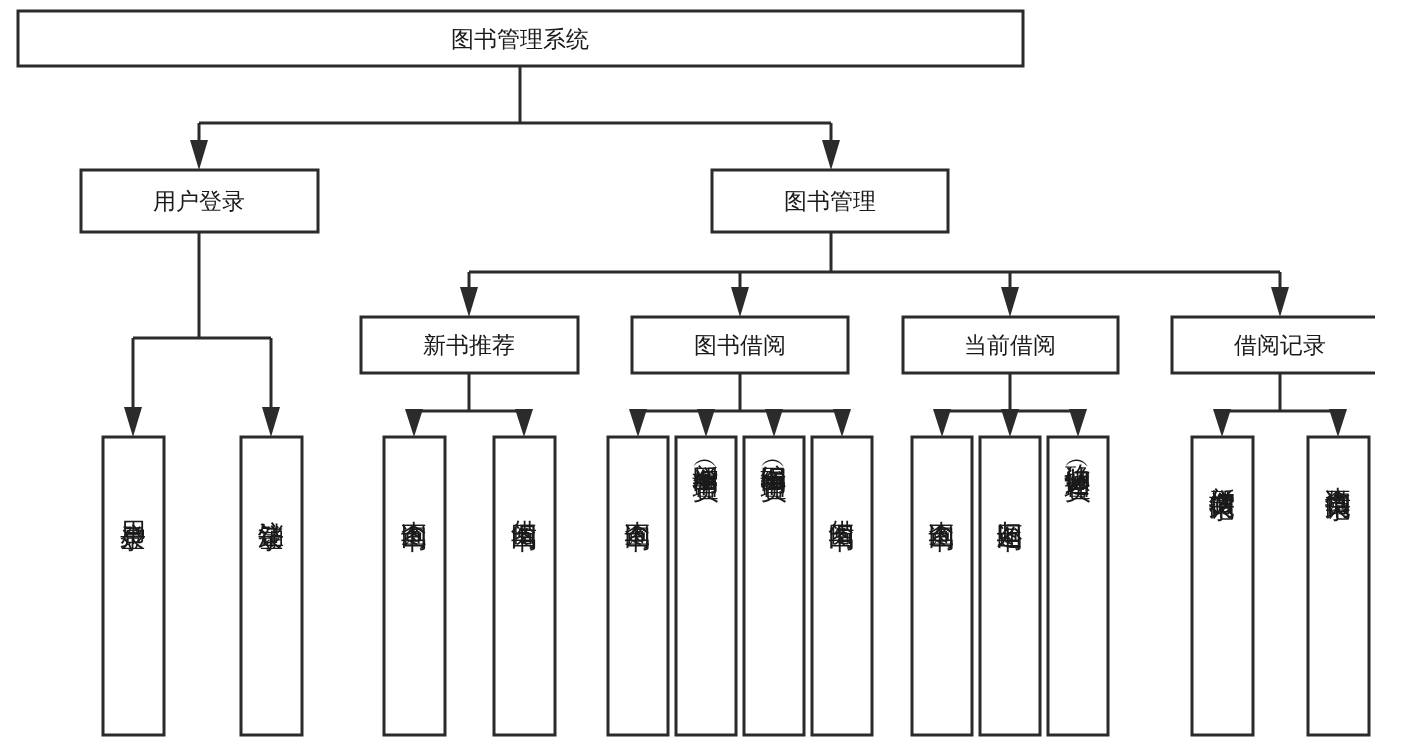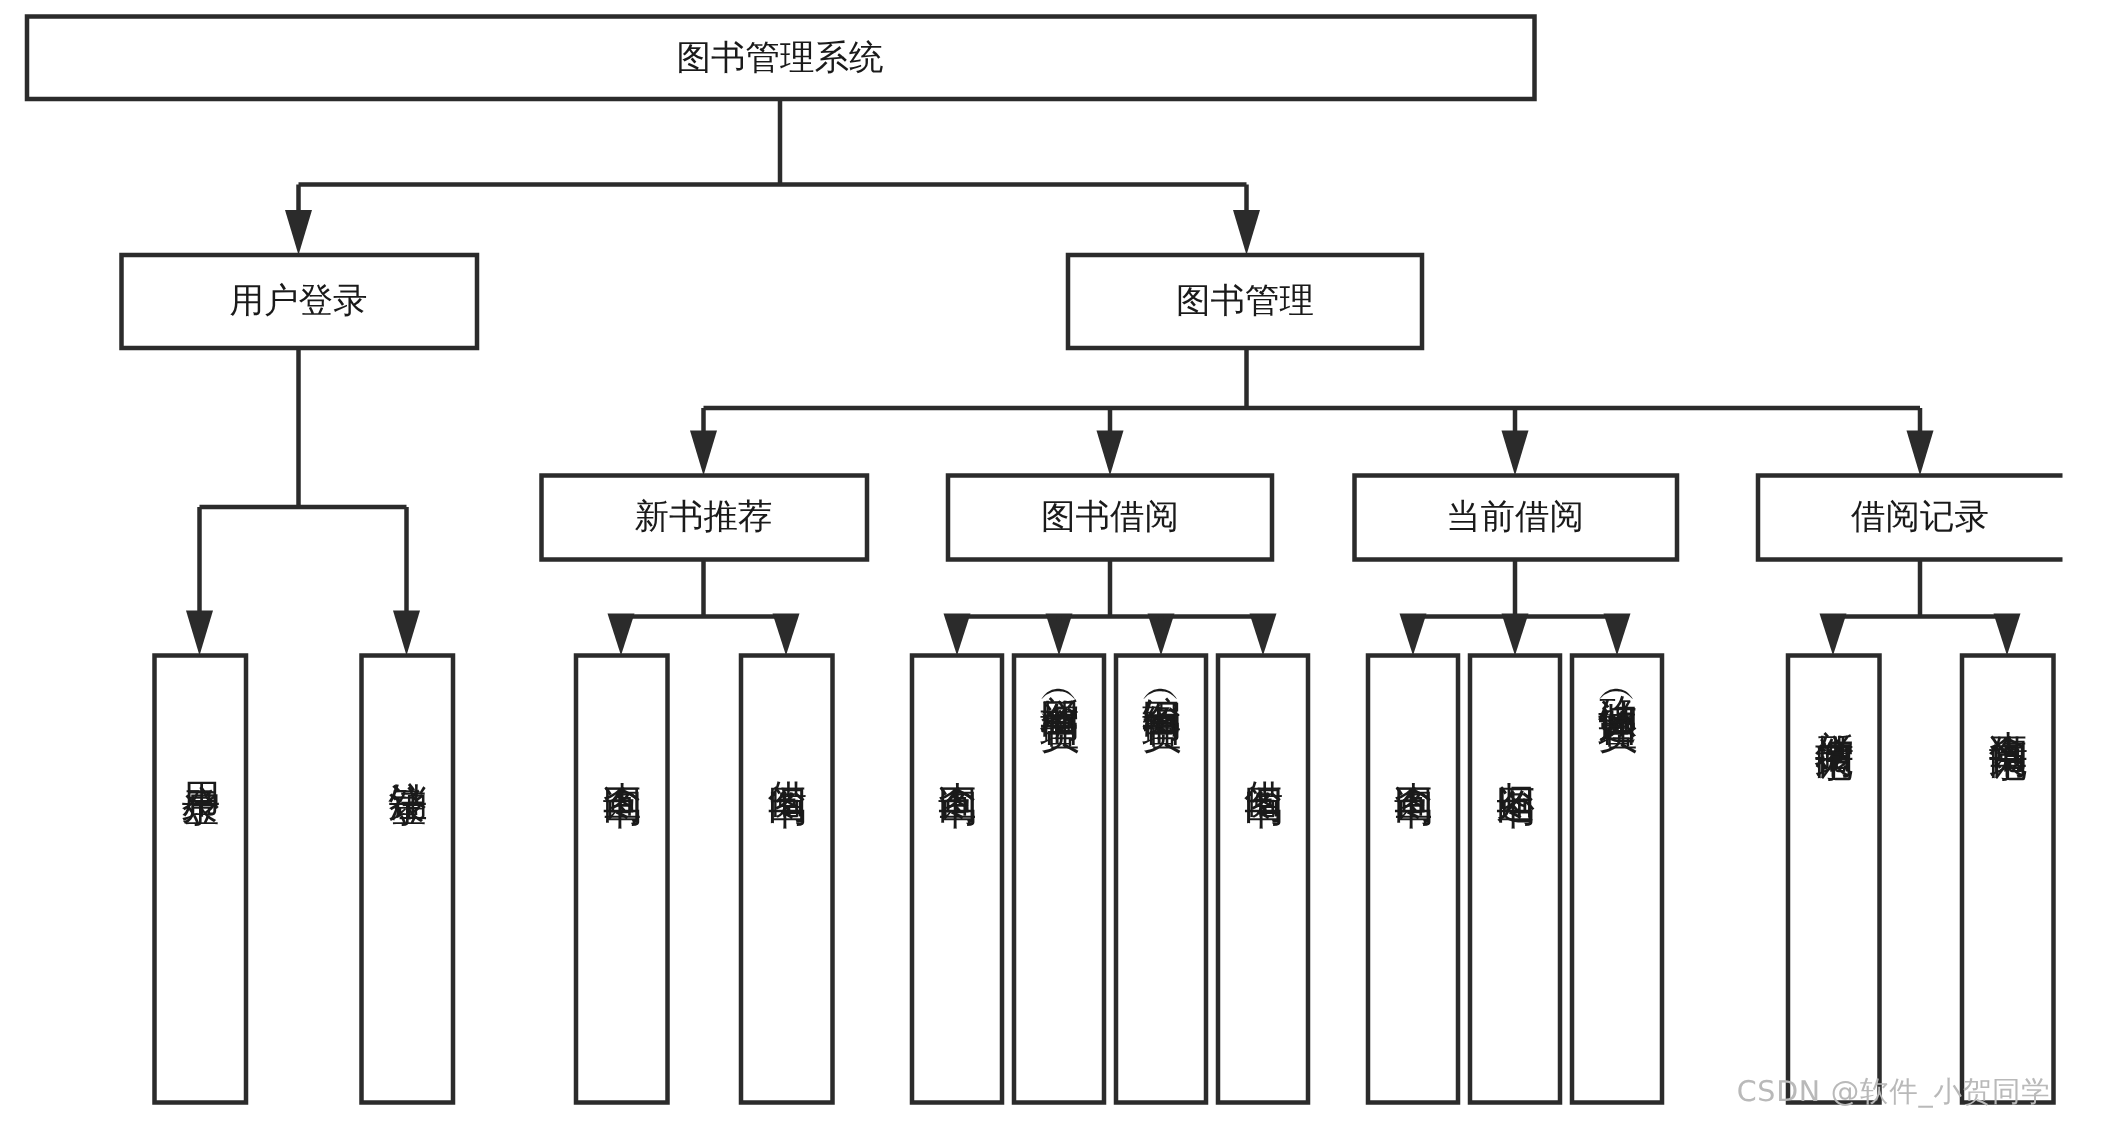--- a/index.html
+++ b/index.html
@@ -261,15 +261,14 @@
     <span class="leaf-label">确认归还（管理员）</span>
   </div>
 
   <div class="leaf-label-wrap" style="left:1192px; top:466px; width:61px; height:269px;">
     <span class="leaf-label">新增借阅记录</span>
   </div>
   <div class="leaf-label-wrap" style="left:1308px; top:466px; width:61px; height:269px;">
     <span class="leaf-label">查询借阅记录</span>
   </div>
 
-  <div class="watermark">CSDN @软件_小贺同学</div>
 
 </div>
 
 </body></html>

